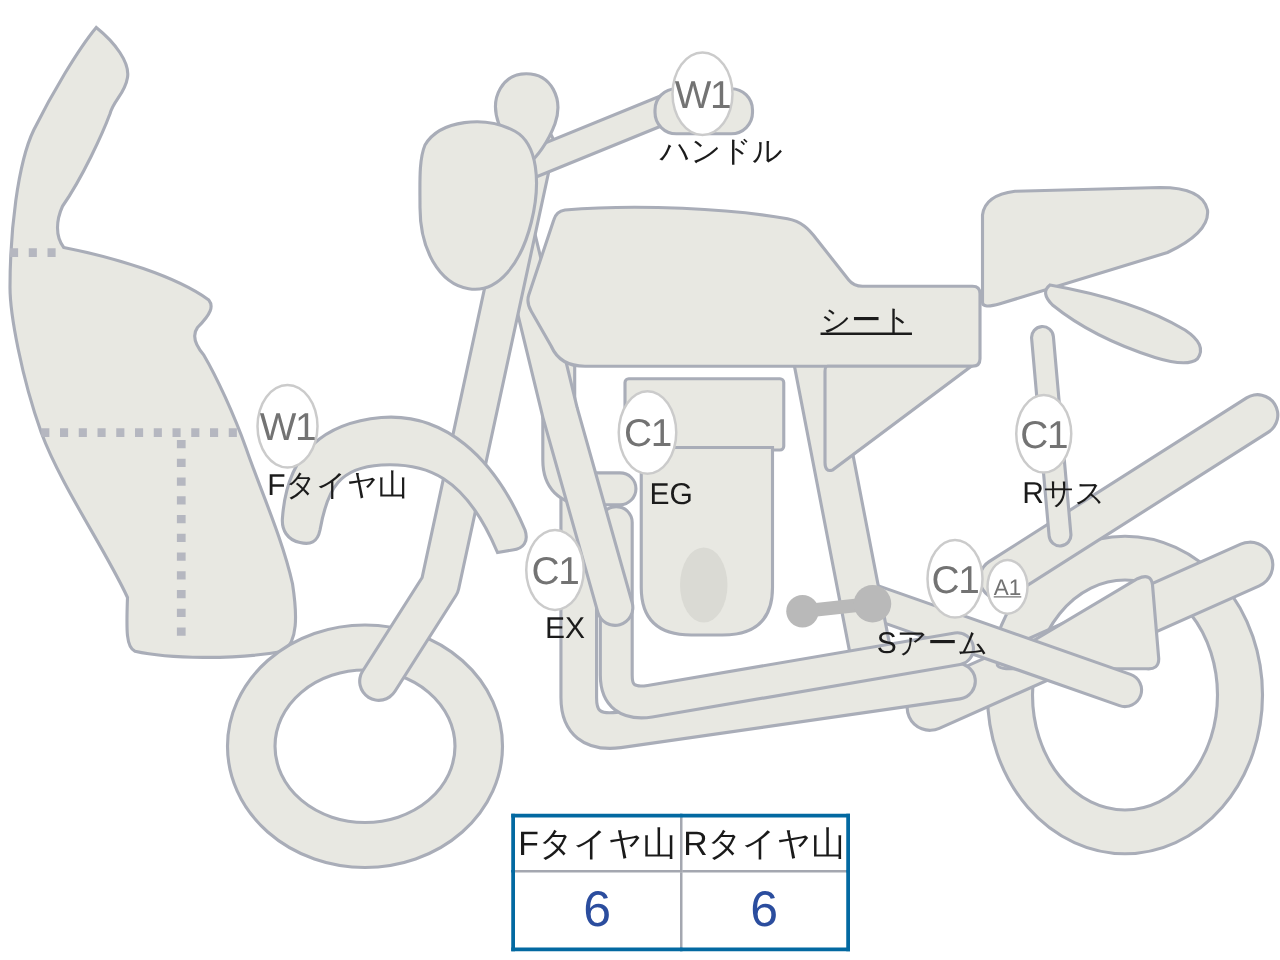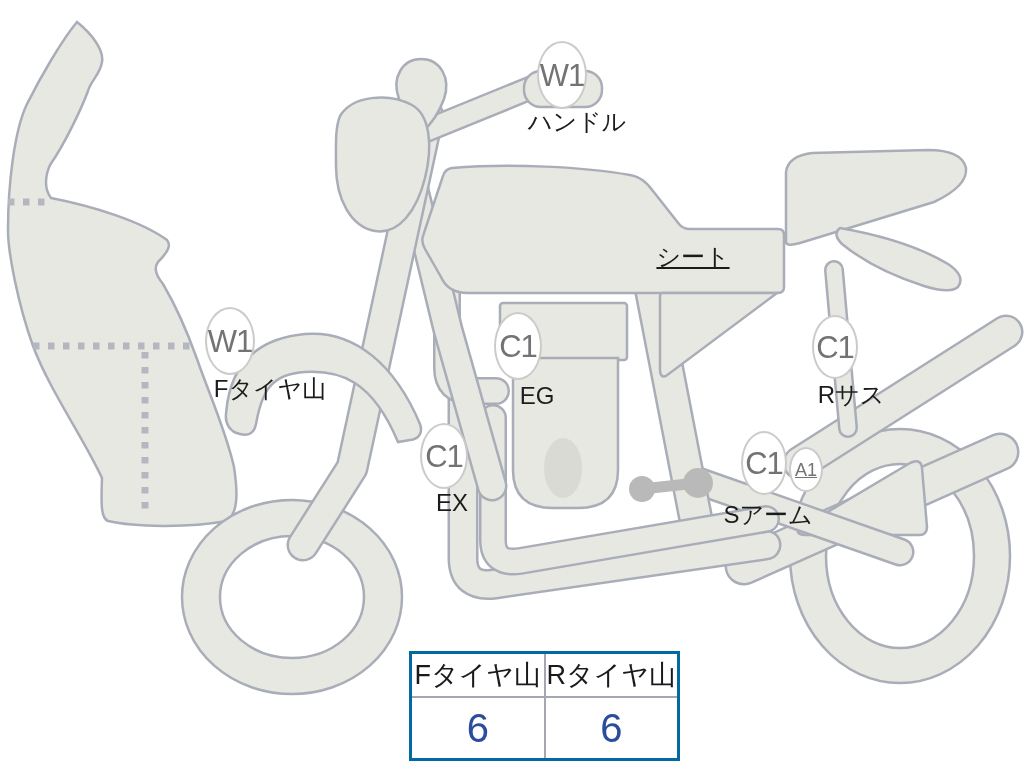--- a/index.html
+++ b/index.html
@@ -158,21 +158,21 @@
     <span>C1</span>
   </div>
   <div class="part-label" style="left:851px;top:383px;">Rサス</div>
 
   <div class="marker" style="left:741px;top:431px;width:46px;height:64px;">
     <span>C1</span>
   </div>
   <div class="marker small" style="left:789px;top:447px;width:34px;height:45px;">
     <span>A1</span>
   </div>
-  <div class="part-label" style="left:768px;top:503px;">Sアーム</div>
+  <div class="part-label" style="left:746px;top:503px;">Sアーム</div>
 
   <table class="tire-table">
     <tbody>
         <tr>
       <th>Fタイヤ山</th>
       <th>Rタイヤ山</th>
     </tr>
     <tr>
       <td>6</td>
       <td>6</td>

